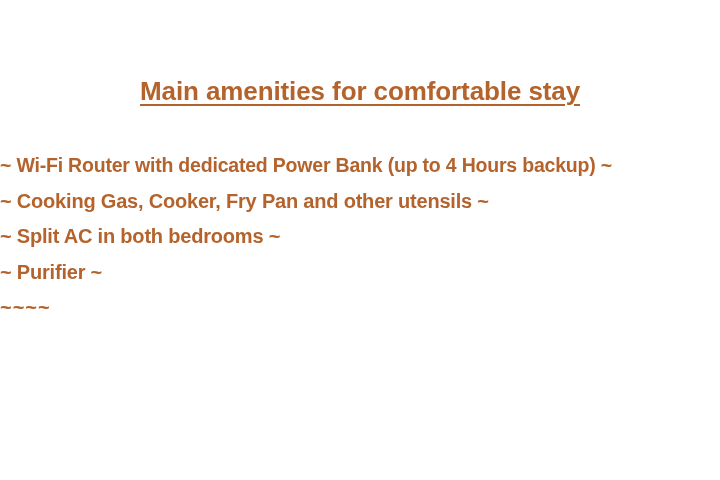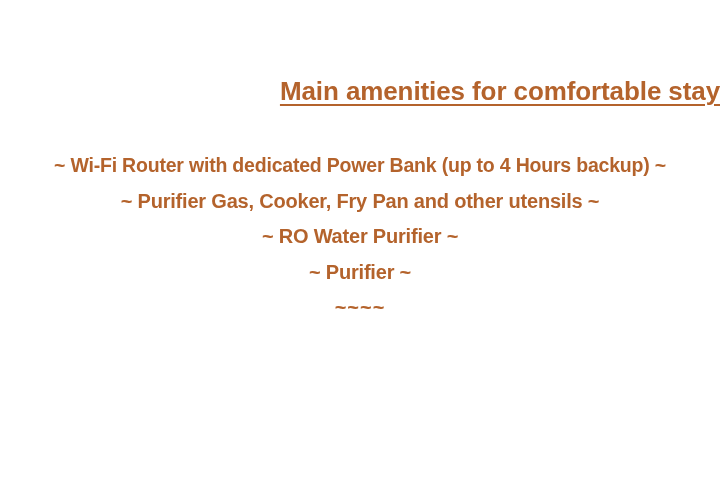--- a/index.html
+++ b/index.html
@@ -21,21 +21,21 @@
     height: 480px;
     background: #ffffff;
     box-sizing: border-box;
   }
 
   .heading-wrap {
     position: absolute;
     top: 76px;
     left: 0;
     width: 720px;
-    text-align: right;
+    text-align: center;
   }
 
   .heading {
     display: inline-block;
     font-family: "Liberation Sans", sans-serif;
     font-size: 26px;
     font-weight: bold;
     color: #b4632c;
     letter-spacing: -0.1px;
     line-height: 30px;
@@ -43,21 +43,21 @@
     text-decoration-thickness: 2px;
     text-underline-offset: 4px;
     white-space: nowrap;
   }
 
   .amenity-list {
     position: absolute;
     top: 148px;
     left: 0;
     width: 720px;
-    text-align: center;
+    text-align: left;
   }
 
   .amenity-line {
     font-family: "Liberation Sans", sans-serif;
     font-size: 20px;
     font-weight: bold;
     color: #b4632c;
     line-height: 35.5px;
     letter-spacing: -0.2px;
     white-space: nowrap;
@@ -79,19 +79,19 @@
 <body>
 
 <div class="page">
 
   <div class="heading-wrap">
     <span class="heading">Main amenities for comfortable stay</span>
   </div>
 
   <div class="amenity-list">
     <div class="amenity-line line-1">~ Wi-Fi Router with dedicated Power Bank (up to 4 Hours backup) ~</div>
-    <div class="amenity-line">~ Purifier Gas, Cooker, Fry Pan and other utensils ~</div>
-    <div class="amenity-line">~ RO Water Purifier ~</div>
+    <div class="amenity-line">~ Cooking Gas, Cooker, Fry Pan and other utensils ~</div>
+    <div class="amenity-line">~ Split AC in both bedrooms ~</div>
     <div class="amenity-line">~ Purifier ~</div>
     <div class="tilde-row">~~~~</div>
   </div>
 
 </div>
 
 </body></html>

